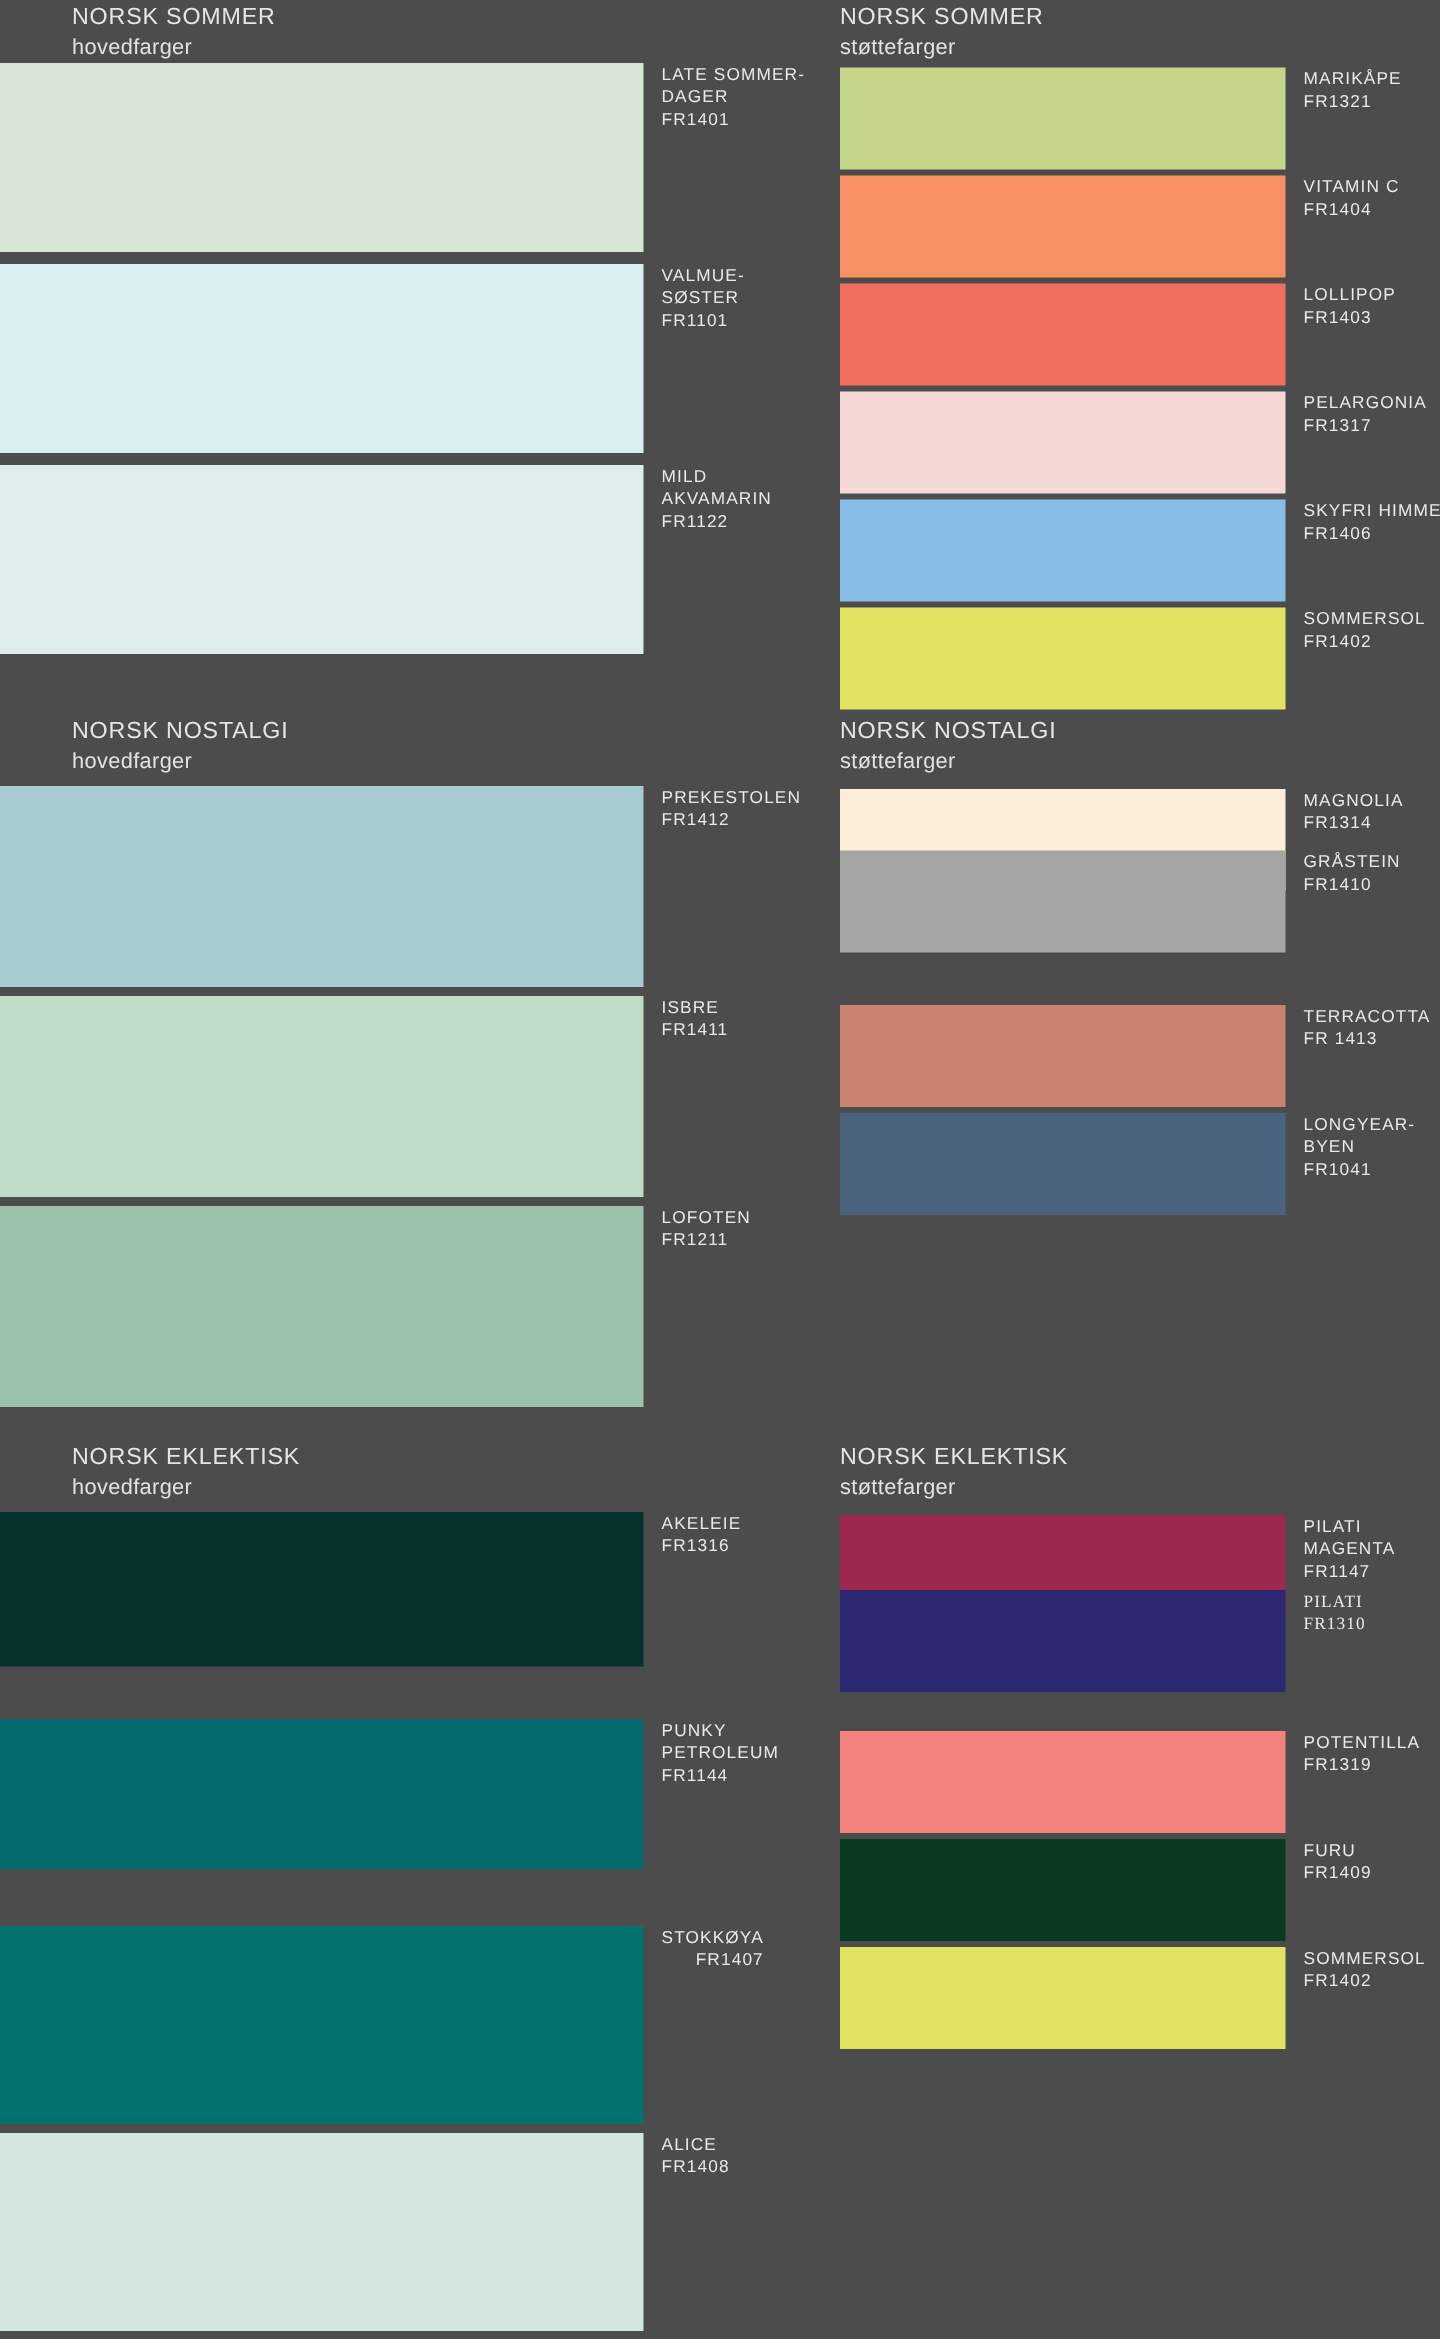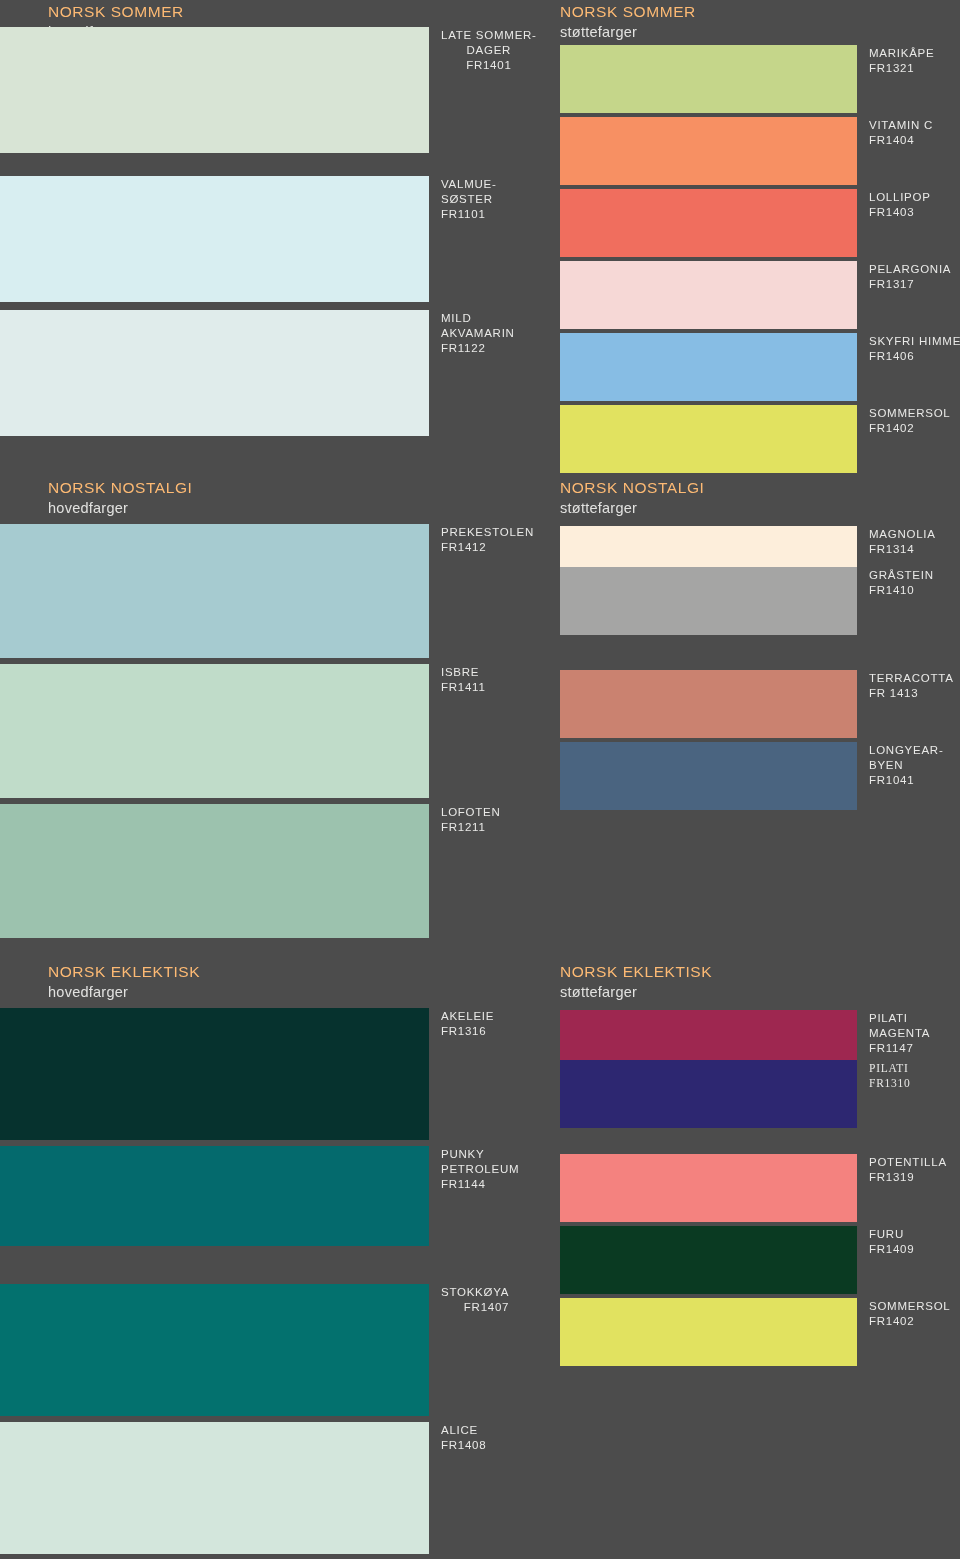--- a/index.html
+++ b/index.html
@@ -36,21 +36,21 @@
     top: 0;
     line-height: 1.28;
   }
   .sec-head.left  { left: 48px; }
   .sec-head.right { left: 560px; }
 
   .sec-title {
     display: block;
     font-size: 15.5px;
     letter-spacing: 0.55px;
-    color: #fdba74;
+    color: #e5e5e5;
     font-weight: 400;
   }
   .sec-sub {
     display: block;
     font-size: 14.5px;
     letter-spacing: 0.25px;
     color: #e2e2e0;
     font-weight: 400;
     margin-top: 1px;
   }
@@ -100,21 +100,21 @@
       <div class="section" style="top: 2px;">
         <div class="sec-head left">
           <span class="sec-title">NORSK SOMMER</span>
           <span class="sec-sub">hovedfarger</span>
         </div>
         <div class="sec-head right">
           <span class="sec-title">NORSK SOMMER</span>
           <span class="sec-sub">støttefarger</span>
         </div>
       </div>
-      <div class="section swatch-wrap" style="top: 27px; height: 126px; text-align: center;">
+      <div class="section swatch-wrap" style="top: 42px; height: 126px;">
         <div class="col col-main" style="position: absolute; height: 126px;">
           <div class="swatch" title="LATE SOMMER- FR1401" style="background: rgb(216, 228, 213);"></div>
           <div class="label">
             <span class="nm">LATE SOMMER-</span>
             <span class="nm">DAGER</span>
             <span class="cd">FR1401</span>
           </div>
         </div>
       </div>
       <div class="section swatch-wrap" style="top: 176px; height: 126px;">
@@ -269,21 +269,21 @@
         <div class="sec-head left">
           <span class="sec-title">NORSK EKLEKTISK</span>
           <span class="sec-sub">hovedfarger</span>
         </div>
         <div class="sec-head right">
           <span class="sec-title">NORSK EKLEKTISK</span>
           <span class="sec-sub">støttefarger</span>
         </div>
       </div>
       <div class="section swatch-wrap" style="top: 1008px; height: 132px;">
-        <div class="col col-main" style="position: absolute; height: 132px;">
+        <div class="col col-main" style="position: absolute; height: 103px;">
           <div class="swatch" title="AKELEIE FR1316" style="background: rgb(6, 50, 46);"></div>
           <div class="label">
             <span class="nm">AKELEIE</span>
             <span class="cd">FR1316</span>
           </div>
         </div>
       </div>
       <div class="section swatch-wrap" style="top: 1146px; height: 132px;">
         <div class="col col-main" style="position: absolute; height: 100px;">
           <div class="swatch" title="PUNKY FR1144" style="background: rgb(4, 106, 109);"></div>

